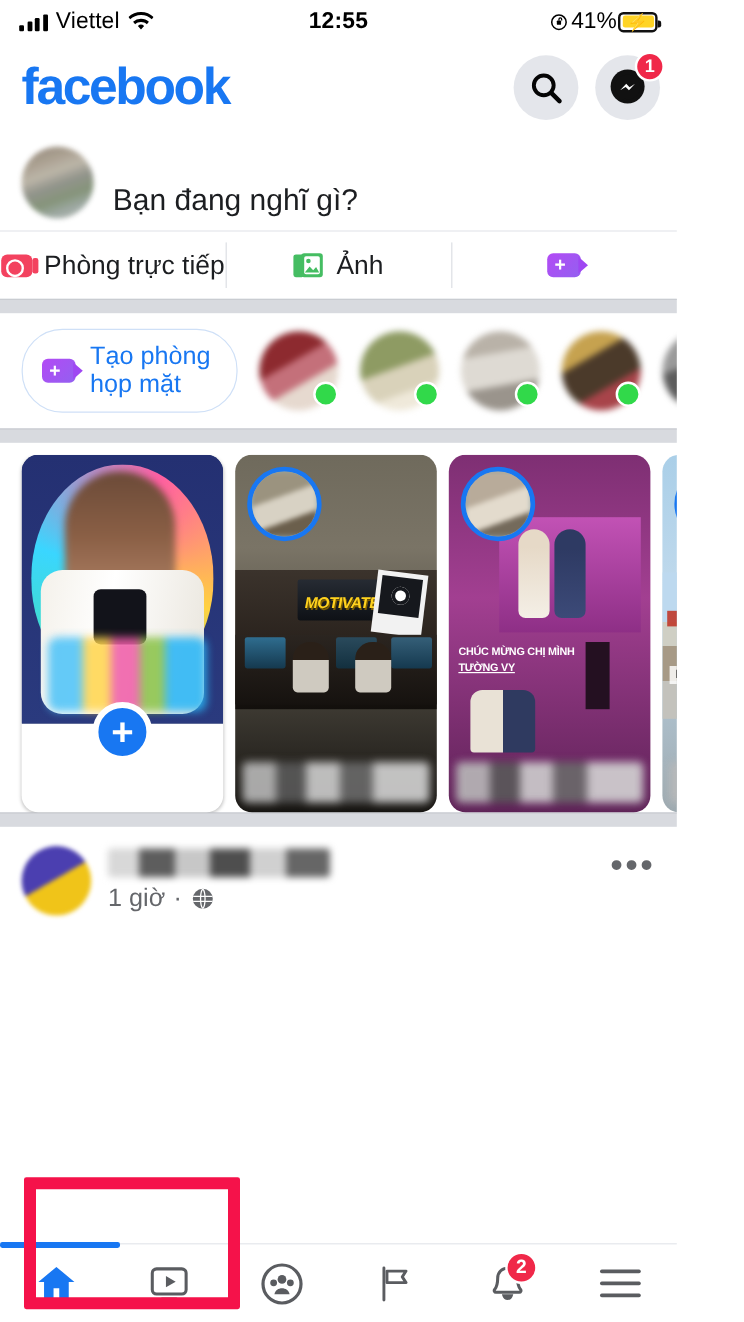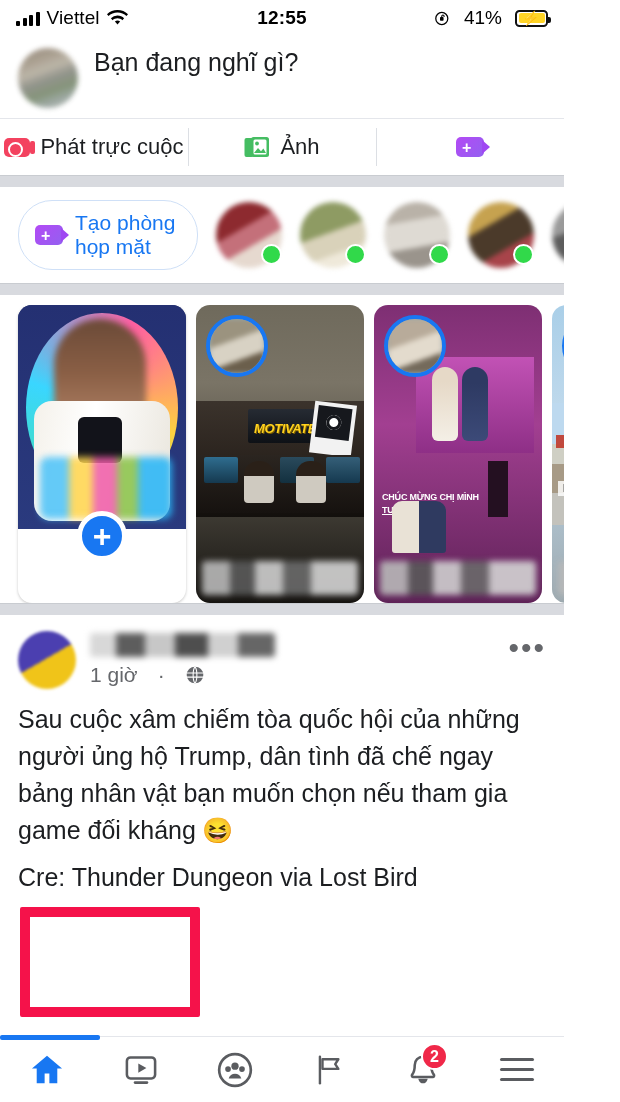--- a/index.html
+++ b/index.html
@@ -24,21 +24,21 @@
   .bars i:nth-child(3) { height: 11px; }
   .bars i:nth-child(4) { height: 14px; }
   .carrier { font-size: 19px; font-weight: 400; color: #000; letter-spacing: .1px; }
   .wifi { width: 21px; height: 16px; position: relative; }
   .wifi svg { display: block; }
   .sb-time {
     position: absolute; left: 0; right: 0; text-align: center;
     font-size: 19px; font-weight: 700; color: #000; letter-spacing: .2px;
   }
   .sb-right {
-    margin-left: auto; display: flex; align-items: center; gap: 13px;
+    margin-left: auto; display: flex; align-items: center; gap: 1px;
     position: relative; z-index: 2;
   }
   .rotlock { width: 17px; height: 17px; }
   .batt-pct { font-size: 19px; color: #000; font-weight: 400; }
   .battery {
     width: 33px; height: 17px; border: 2px solid #111; border-radius: 4.5px;
     position: relative; padding: 1.5px;
   }
   .battery::after {
     content: ""; position: absolute; right: -5px; top: 5px;
@@ -69,21 +69,21 @@
   }
   .badge {
     position: absolute; top: -3px; right: -4px; min-width: 25px; height: 25px;
     background: #F02849; color: #fff; border-radius: 13px;
     font-size: 15px; font-weight: 700; display: flex;
     align-items: center; justify-content: center; padding: 0 6px;
     border: 2px solid #fff;
   }
 
   
-  .composer { padding: 12px 18px 10px; display: flex; align-items: flex-start; gap: 16px; }
+  .composer { padding: 12px 18px 10px; display: flex; align-items: flex-end; gap: 16px; }
   .avatar-blur {
     width: 60px; height: 60px; border-radius: 50%; flex: 0 0 60px;
     background:
       linear-gradient(160deg,#8f8275 0%,#a59a8a 22%,#b9b2a4 38%,#8d8f86 52%,#7f8f74 68%,#9aa6a0 82%,#b0b3ae 100%);
     filter: blur(2.4px); opacity: .95;
   }
   .composer-placeholder { font-size: 25px; color: #1c1e21; }
   .comp-divider { height: 1px; background: #e4e6eb; margin: 0 0; }
   .comp-actions { display: flex; height: 56px; }
   .comp-act {
@@ -271,21 +271,21 @@
     background: linear-gradient(180deg,#e6d9c7 20%, #f4efe6 100%);
     border-radius: 13px 13px 6px 6px;
   }
   .s3 .groom {
     position: absolute; left: 88px; top: 62px; width: 26px; height: 74px;
     background: linear-gradient(180deg,#2e3a63 22%, #3c4a78 100%);
     border-radius: 13px 13px 6px 6px;
   }
   .s3 .cap {
     position: absolute; left: 8px; top: 158px; font-size: 9px; color: #fff;
-    line-height: 1.45; font-weight: 600; letter-spacing: -.2px; margin-top: 28px;
+    line-height: 1.45; font-weight: 600; letter-spacing: -.2px;
   }
   .s3 .cap u { text-decoration: underline; }
   .s3 .couple2 {
     position: absolute; left: 18px; top: 196px; width: 54px; height: 52px;
     background: linear-gradient(90deg,#e9e2d6 0 50%, #2f3a60 50% 100%);
     border-radius: 10px 10px 3px 3px;
   }
   .s3 .spk {
     position: absolute; right: 34px; top: 156px; width: 20px; height: 56px;
     background: #241021;
@@ -330,21 +330,21 @@
     width: 58px; height: 58px; border-radius: 50%; flex: 0 0 58px;
     background: linear-gradient(150deg,#4b3fb0 0 48%, #f0c419 48% 100%);
     filter: blur(1.6px);
   }
   .post-meta { flex: 1; padding-top: 2px; }
   .post-name {
     height: 24px; width: 185px;
     background: linear-gradient(90deg,#d8d8d8 0 14%, #5d5d5d 14% 30%, #c7c7c7 30% 46%, #4e4e4e 46% 64%, #d0d0d0 64% 80%, #666 80% 100%);
     filter: blur(3.2px); border-radius: 3px; margin-bottom: 6px;
   }
-  .post-sub { display: flex; align-items: center; gap: 20px; font-size: 21px; color: #65676b; }
+  .post-sub { display: flex; align-items: center; gap: 7px; font-size: 21px; color: #65676b; }
   .globe { width: 20px; height: 20px; }
   .post-dots { font-size: 30px; color: #65676b; letter-spacing: 2px; line-height: 18px; padding-top: 8px; }
   .post-body { font-size: 25px; line-height: 1.48; color: #1c1e21; padding: 12px 0 0; }
   .post-body .blank { display: block; height: 12px; }
   .post-cre { font-size: 25px; color: #1c1e21; line-height: 1.3; }
 
   
   .bottomnav {
     position: absolute; left: 0; right: 0; bottom: 0; height: 66px;
     background: #fff; border-top: 1px solid #e4e6eb;
@@ -396,30 +396,49 @@
       </svg>
       <div class="batt-pct">41%</div>
       <div class="battery">
         <div class="fill">
             <div class="bolt">⚡</div>
           </div>
       </div>
     </div>
   </div>
 
+  <div class="topbar">
+    <div class="fb-logo">facebook</div>
+    <div class="topbar-actions">
+      <div class="circ-btn">
+        <svg width="30" height="30" viewBox="0 0 24 24">
+          <circle cx="10.5" cy="10.5" r="6.6" fill="none" stroke="#050505" stroke-width="2.6"></circle>
+          <path d="M15.5 15.5 21 21" stroke="#050505" stroke-width="3" stroke-linecap="round"></path>
+        </svg>
+      </div>
+      <div class="circ-btn">
+        <svg width="34" height="34" viewBox="0 0 36 36">
+          <circle cx="18" cy="17" r="15" fill="#111"></circle>
+          <path d="M18 6.6C11.7 6.6 6.9 11.2 6.9 17.3c0 3.4 1.6 6.5 4.1 8.5v4.2l3.8-2.1c1 .3 2.1.4 3.2.4 6.3 0 11.1-4.6 11.1-10.7S24.3 6.6 18 6.6z" fill="#111"></path>
+          <path d="M11.4 20.4 16.8 14.7l2.9 3 4.9-3-5.4 5.7-2.9-3z" fill="#fff"></path>
+        </svg>
+        <div class="badge">1</div>
+      </div>
+    </div>
+  </div>
 
   <div class="composer">
     <div class="avatar-blur"></div>
     <div class="composer-placeholder">Bạn đang nghĩ gì?</div>
   </div>
   <div class="comp-divider"></div>
   <div class="comp-actions">
     <div class="comp-act">
       <div class="ico-live"></div>
-      <span>Phát trực cuộc</span>
+      <span>Phòng trực tiếp</span>
     </div>
     <div class="comp-act">
       <div class="ico-photo">
         <svg width="26" height="23" viewBox="0 0 26 23">
           <rect x="0.5" y="2" width="9" height="19" rx="2" fill="#45BD62"></rect>
           <rect x="7" y="1" width="18" height="20" rx="2.5" fill="#45BD62"></rect>
           <rect x="9.5" y="3.5" width="13" height="15" rx="1.5" fill="#ffffff"></rect>
           <path d="M10 17l4-5 3 3.2 2.4-2.6 2.6 4.4z" fill="#45BD62"></path>
           <circle cx="13" cy="7.5" r="1.9" fill="#45BD62"></circle>
         </svg>
@@ -545,27 +564,20 @@
           <span>1 giờ</span>
           <span>·</span>
           <svg class="globe" viewBox="0 0 24 24">
             <circle cx="12" cy="12" r="10" fill="#65676b"></circle>
             <path d="M2.4 9.5h19.2M2.4 14.5h19.2M12 2.2c3 3 3 16.6 0 19.6M12 2.2c-3 3-3 16.6 0 19.6" fill="none" stroke="#fff" stroke-width="1.3"></path>
           </svg>
         </div>
       </div>
       <div class="post-dots">•••</div>
     </div>
-    <div class="post-body">
-      <span>Sau cuộc xâm chiếm tòa quốc hội của những người ủng</span>
-      <span>hộ Trump, dân tình đã chế ngay bảng nhân vật bạn muốn</span>
-      <span>chọn nếu tham gia game đối kháng 😆</span>
-      <span class="blank"></span>
-      <div class="post-cre">Cre: Thunder Dungeon via Lost Bird</div>
-    </div>
   </div>
 
   <div class="bottomnav">
     <div class="tabline"></div>
     <div class="nav-item">
       <svg width="40" height="38" viewBox="0 0 24 24">
         <path d="M12 3 2.5 11h3v9.4h5v-6.2h3v6.2h5V11h3z" fill="#1877F2"></path>
       </svg>
     </div>
     <div class="nav-item">

